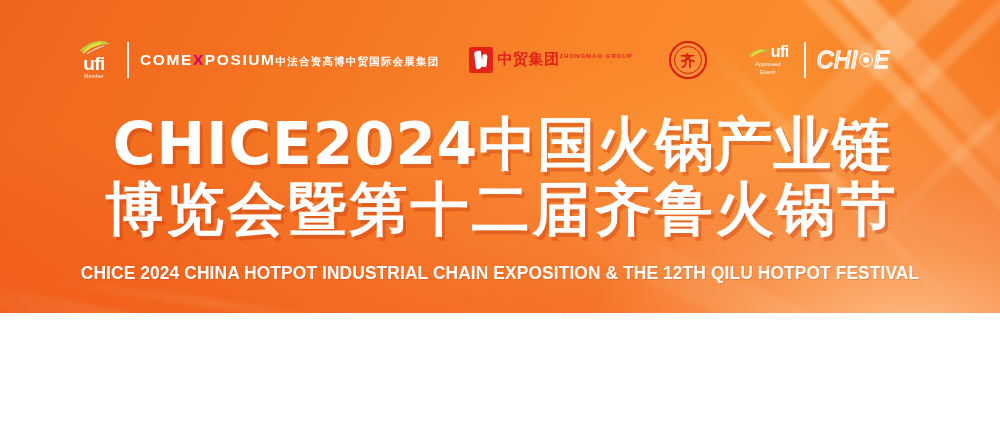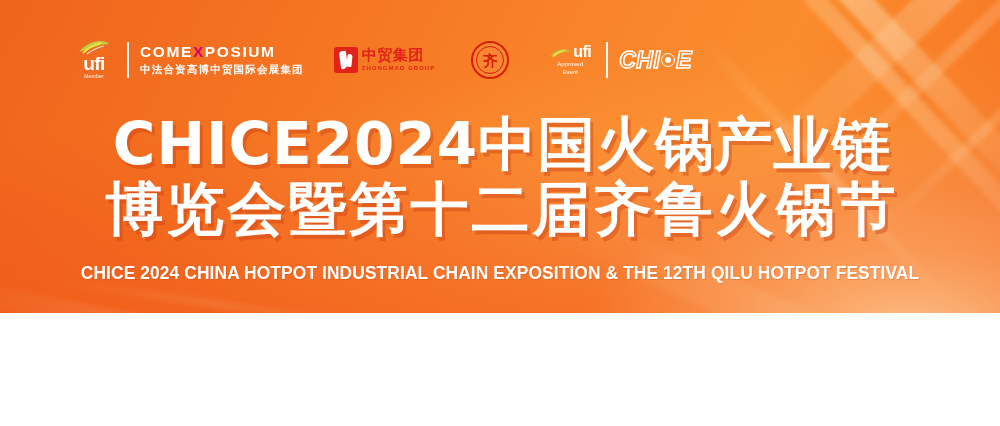--- a/index.html
+++ b/index.html
@@ -60,21 +60,21 @@
   
   .ufi-member { display:flex; flex-direction:column; align-items:center; width:44px; }
   .ufi-wing { width:34px; height:15px; position:relative; }
   .ufi-word {
     font-size:19px; font-weight:bold; color:#ffffff; line-height:1;
     letter-spacing:-0.5px; margin-top:-1px;
   }
   .ufi-sub { font-size:5px; color:#ffffff; letter-spacing:.2px; line-height:1.1; margin-top:1px; }
 
   
-  .comex { display:flex; flex-direction:column; justify-content:center; }
+  .comex { display:flex; flex-direction:row; justify-content:center; }
   .comex-word {
     font-size:15.5px; font-weight:bold; color:#ffffff;
     letter-spacing:1.6px; line-height:1.05; white-space:nowrap;
   }
   .comex-word .x { color:#d6006e; }
   .comex-cn {
     font-size:10.5px; color:#ffffff; letter-spacing:1.2px;
     line-height:1.3; margin-top:3px; white-space:nowrap;
     font-family:"DejaVu Sans", sans-serif;
     font-weight:bold;
@@ -87,21 +87,21 @@
     position:relative; flex:none;
   }
   .zm-mark::before {
     content:""; position:absolute; left:6px; top:4px; width:7px; height:18px;
     background:#ffffff; border-radius:4px 1px 6px 2px; transform:rotate(-8deg);
   }
   .zm-mark::after {
     content:""; position:absolute; left:13px; top:7px; width:5px; height:13px;
     background:#ffffff; border-radius:3px 5px 2px 4px; transform:rotate(6deg);
   }
-  .zm-text { display:flex; flex-direction:column; }
+  .zm-text { display:flex; flex-direction:row; }
   .zm-cn {
     font-size:15px; font-weight:bold; color:#e2231a; line-height:1.05;
     letter-spacing:.5px; white-space:nowrap;
     font-family:"DejaVu Sans", sans-serif;
   }
   .zm-en {
     font-size:6px; font-weight:bold; color:#e2231a; letter-spacing:1px;
     line-height:1.2; margin-top:1px; white-space:nowrap;
   }
 
@@ -122,21 +122,21 @@
   }
 
   
   .ufi-approved { display:flex; flex-direction:column; align-items:center; width:50px; }
   .ufi-app-row { display:flex; align-items:flex-end; gap:2px; }
   .ufi-app-word { font-size:16px; font-weight:bold; color:#ffffff; line-height:1; letter-spacing:-.5px; }
   .ufi-app-sub { font-size:6px; color:#ffffff; line-height:1.25; text-align:center; margin-top:1px; }
 
   
   .chice-logo {
-    font-size:23px; font-weight:bold; color:transparent; line-height:1;
+    font-size:23px; font-weight:normal; color:transparent; line-height:1;
     -webkit-text-stroke:1.6px #ffffff;
     letter-spacing:.5px; font-style:italic;
     display:flex; align-items:center;
   }
   .chice-dot {
     display:inline-block; width:14px; height:14px; border-radius:50%;
     border:1.6px solid #ffffff; position:relative; margin:0 1px;
   }
   .chice-dot::after {
     content:""; position:absolute; left:3px; top:3px; width:6px; height:6px;

